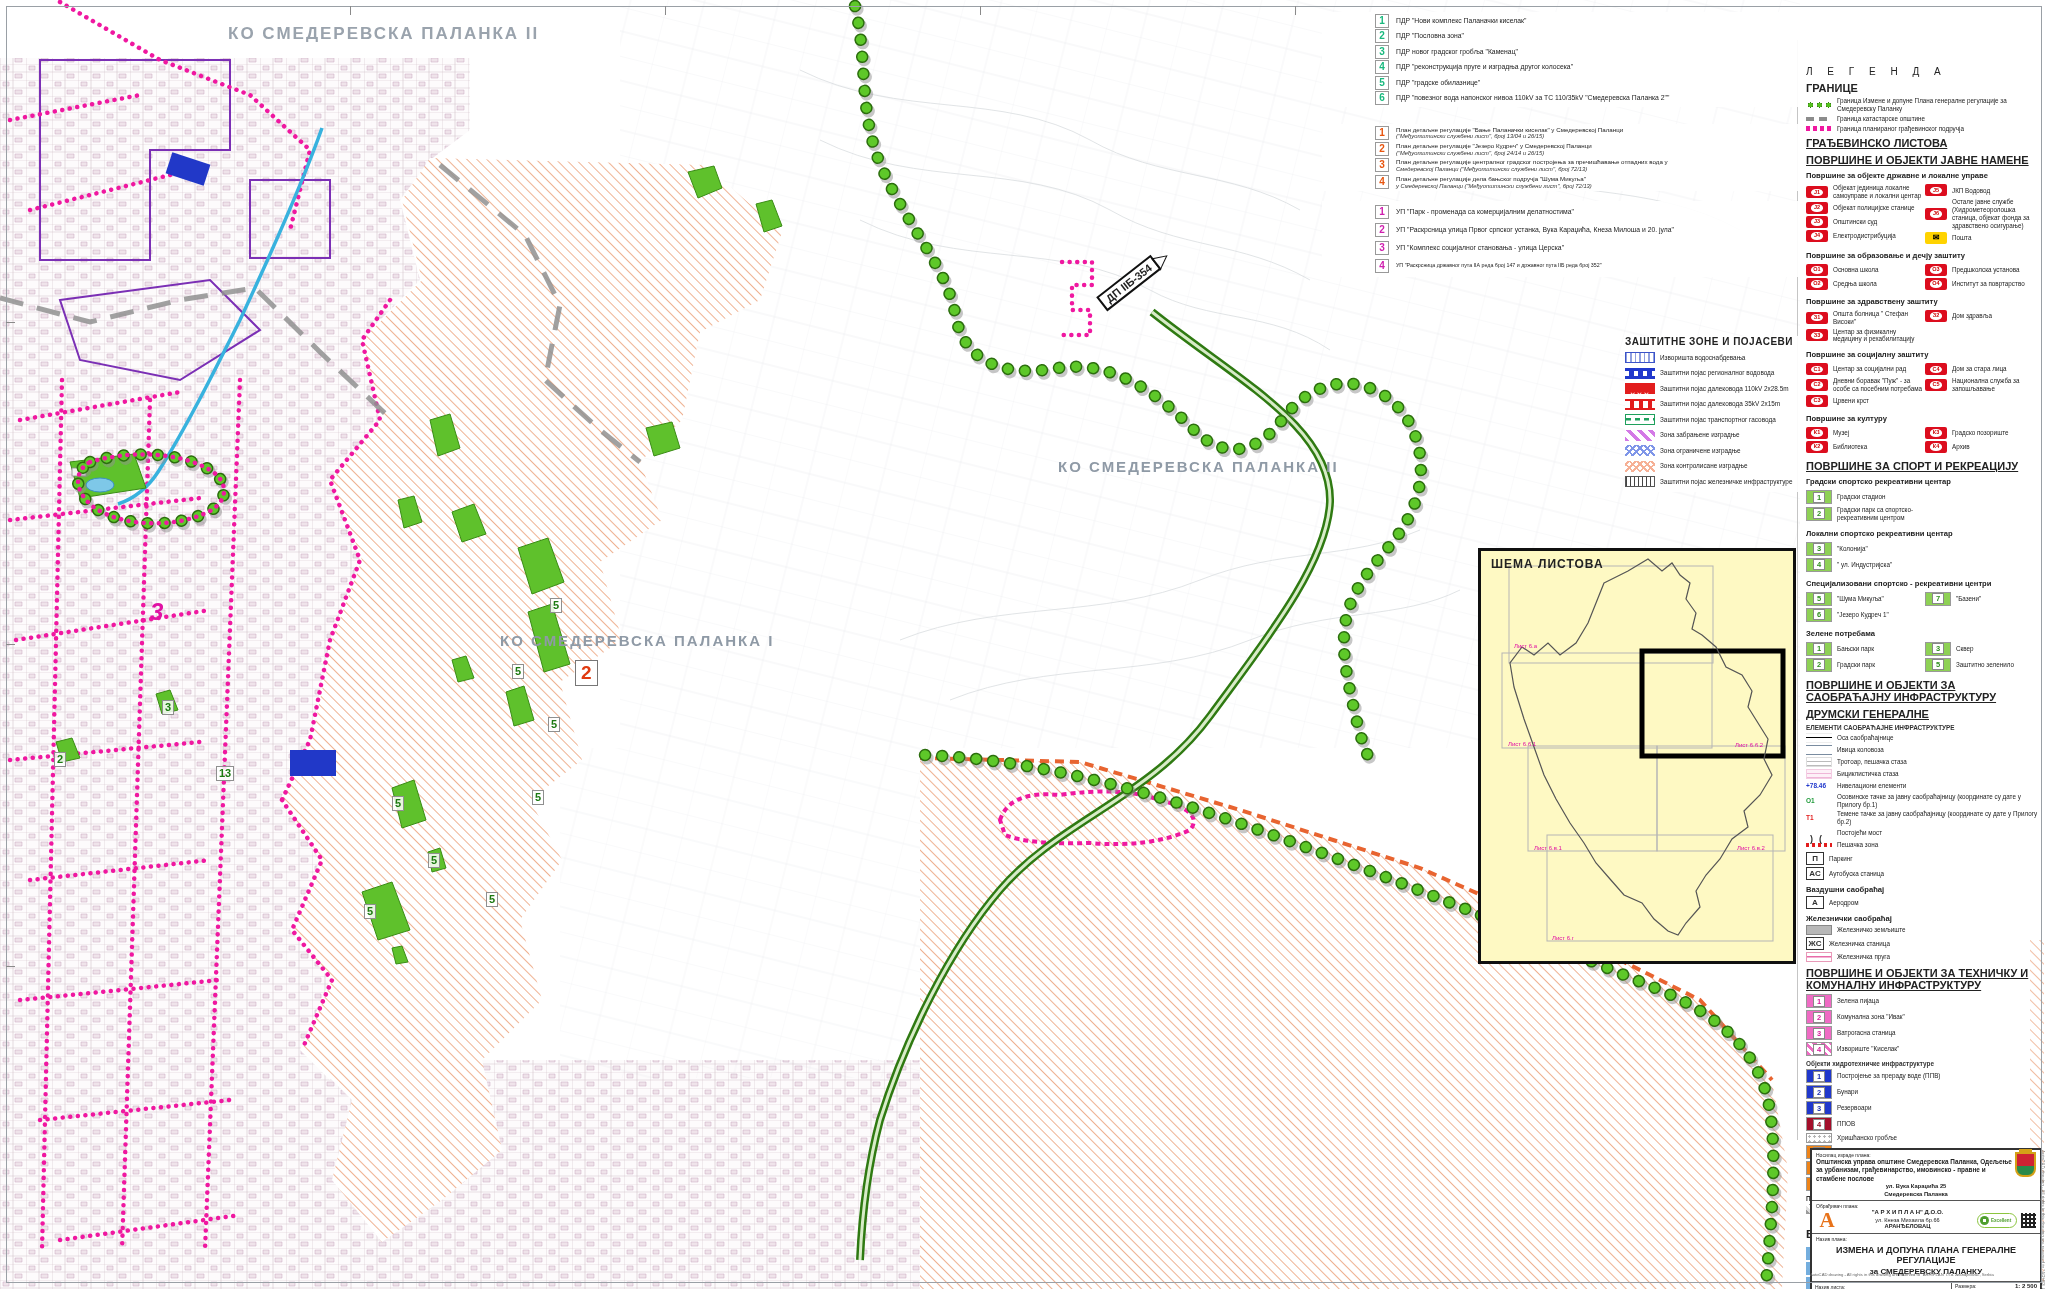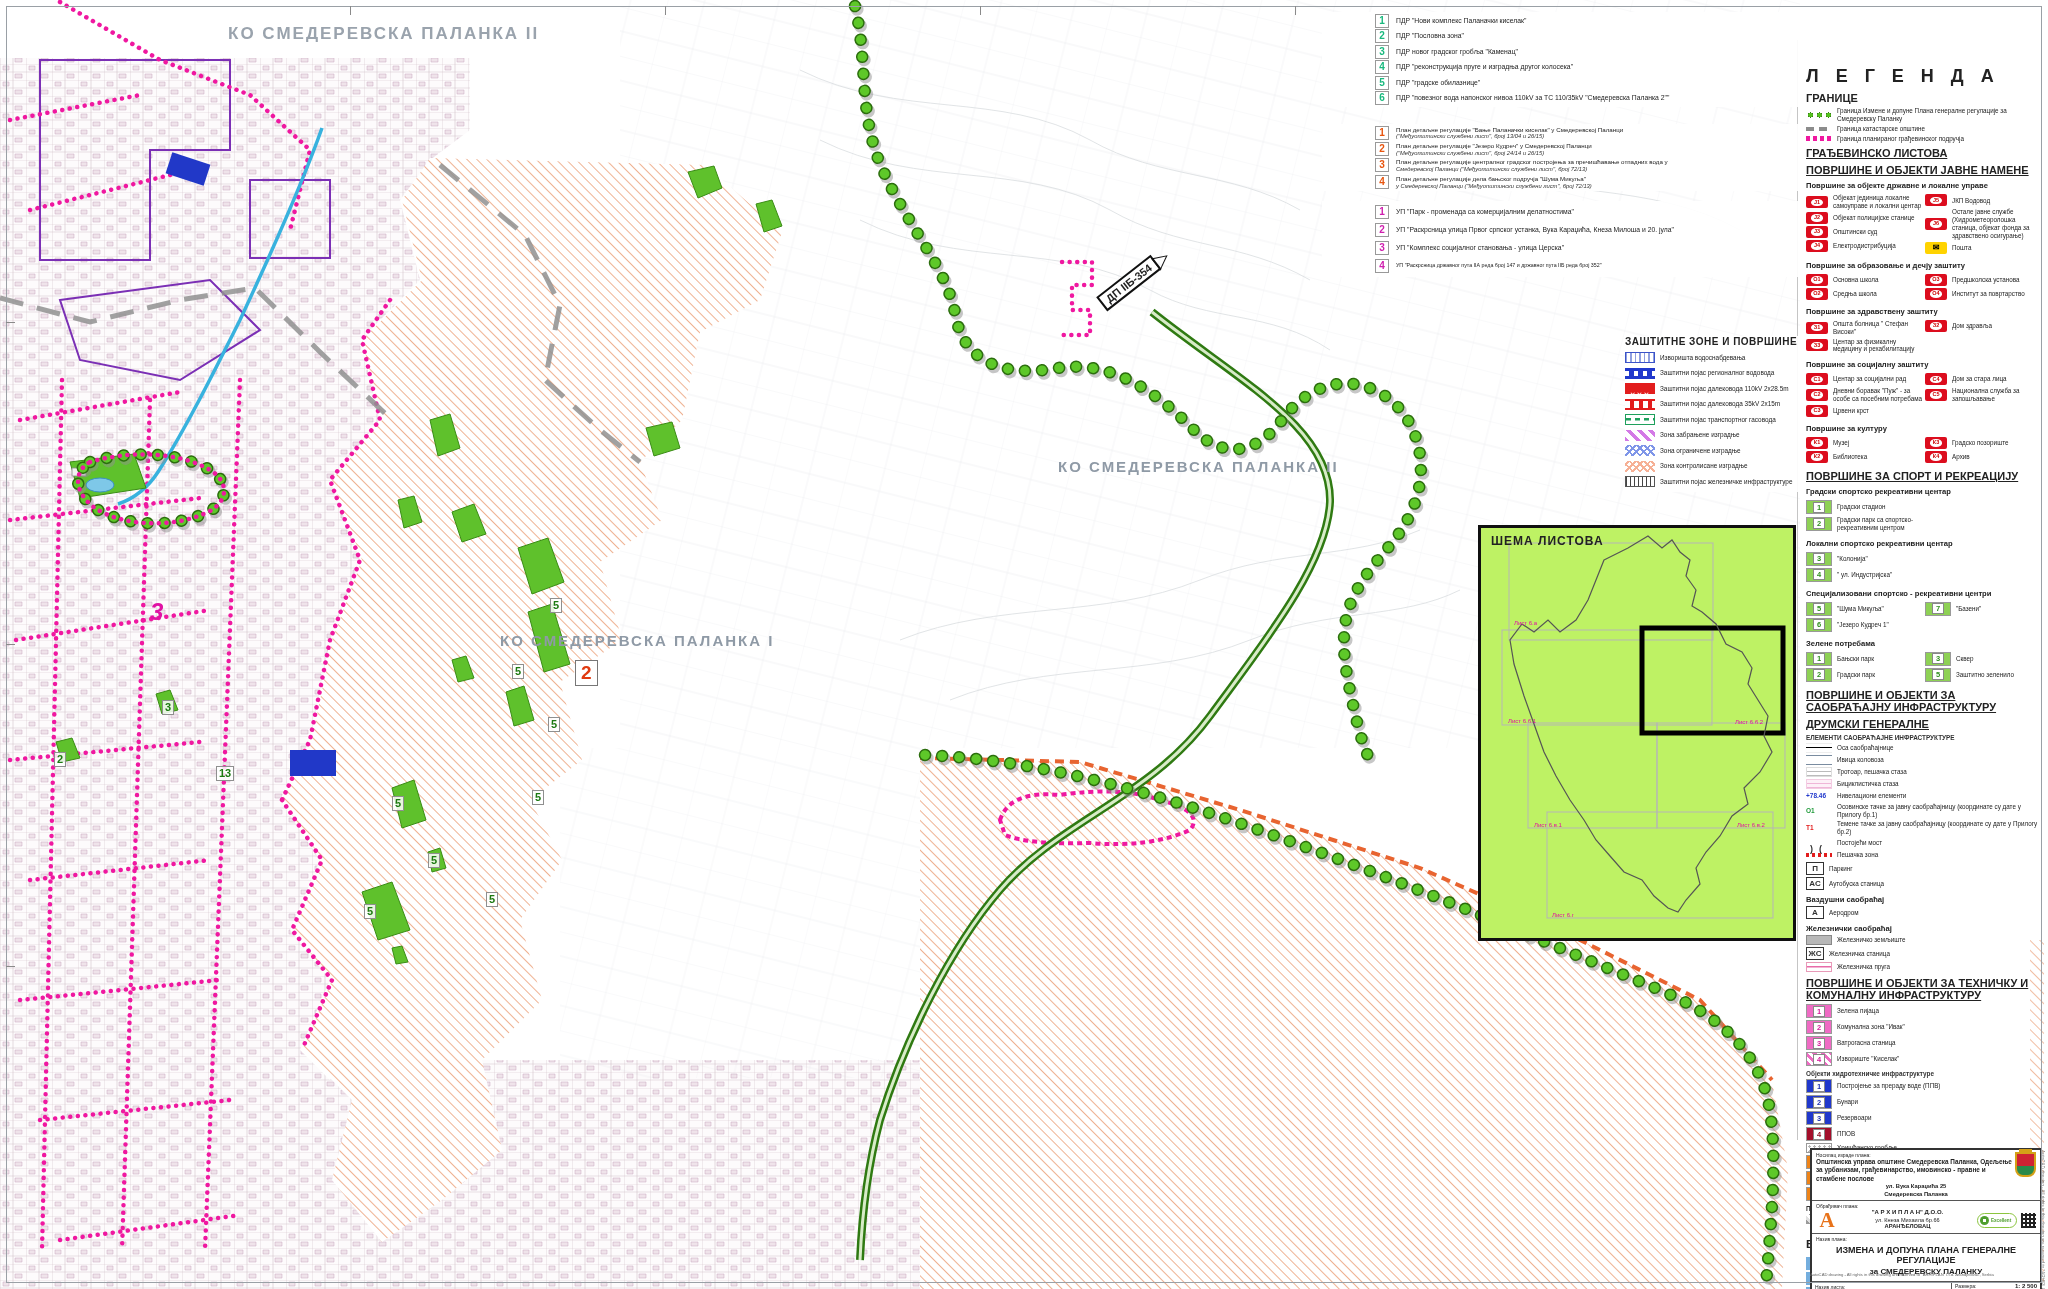--- a/index.html
+++ b/index.html
@@ -103,31 +103,31 @@
   .nb.pink{background:#ef6bc4}.nb.pink .nbi{color:#d6189a}
   .nb.pinkh{background:repeating-linear-gradient(45deg,#ef6bc4 0 3px,#fff 3px 6px)}.nb.pinkh .nbi{color:#d6189a}
   .nb.blue{background:#2038cc}.nb.blue .nbi{color:#1b2fb0}
   .nb.dred{background:#a40e2a}.nb.dred .nbi{color:#8d0c20}
   .nb.orange{background:#ef8418}.nb.orange .nbi{color:#d06d0a}
   .wc{flex:0 0 auto;width:26px;height:13px;background:#74aede;display:flex;align-items:center;justify-content:center}
   .wc span{background:#fff;border-radius:50%;width:9px;height:9px;font-size:6px;font-weight:bold;color:#2d6da8;text-align:center;line-height:9px}
 
   
   #legend-col{position:absolute;left:1806px;top:66px;width:236px;z-index:10}
-  .lt0{font-size:18px;font-weight:bold;letter-spacing:6px;margin-bottom:4px}
+  .lt0{font-size:10px;font-weight:normal;letter-spacing:6px;margin-bottom:4px}
   .lt1{font-size:11px;font-weight:bold;margin:5px 0 3px}
   .lt1u{text-decoration:underline}
   .lt2{font-size:11.5px;font-weight:bold;margin:14px 0 5px}
   .gsub{font-size:7.6px;font-weight:bold;margin:5px 0 2px}
   .gsub2{font-size:6.4px;font-weight:bold;margin:4px 0 2px;color:#333}
   .cols{display:flex;gap:2px}
   .c50{width:50%}
 
   
-  #scheme{position:absolute;left:1478px;top:525px;width:312px;height:410px;border:3px solid #101010;background:#bef264;z-index:10}
+  #scheme{position:absolute;left:1478px;top:548px;width:312px;height:410px;border:3px solid #101010;background:#fef9c3;z-index:10}
   .sch-title{position:absolute;left:10px;top:6px;font-size:12px;font-weight:bold;letter-spacing:1px;z-index:3}
   .sch-label{position:absolute;font-size:6px;color:#e012a4;z-index:3;white-space:nowrap}
   #scheme svg{position:absolute;left:0;top:0}
 
   
   #tb{position:absolute;left:1810px;top:1148px;width:232px;border:2px solid #333;background:#fff;z-index:10;box-sizing:border-box}
   .tb-row{border-bottom:1px solid #555;position:relative;padding:2px 4px}
   .tb-row:last-child{border-bottom:none}
   .tb-lab{font-size:5px;color:#222}
   .tb-bold{font-weight:bold;font-size:6.4px;line-height:1.3}
@@ -362,21 +362,21 @@
         <span class="tl-num">3</span>
         <span class="tl-label">УП "Комплекс социјалног становања - улица Церска"</span>
       </div>
       <div class="tl-item">
         <span class="tl-num">4</span>
         <span class="tl-label" style="font-size: 5.3px;">УП "Раскрсница државног пута IIА реда број 147 и државног пута IIБ реда број 352"</span>
       </div>
     </div>
 
   <div id="pz">
-    <div class="pz-title">ЗАШТИТНЕ ЗОНЕ И ПОВРШИНЕ</div>
+    <div class="pz-title">ЗАШТИТНЕ ЗОНЕ И ПОЈАСЕВИ</div>
     <div id="pz-items">
         <div class="lr">
           <span class="sw sw-izvor"></span>
           <span class="ll">Изворишта водоснабдевања</span>
         </div>
         <div class="lr">
           <span class="sw sw-regvod"></span>
           <span class="ll">Заштитни појас регионалног водовода</span>
         </div>
         <div class="lr">

